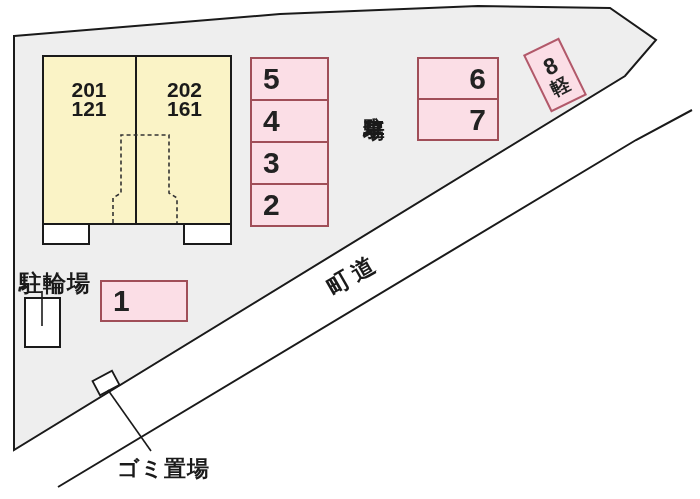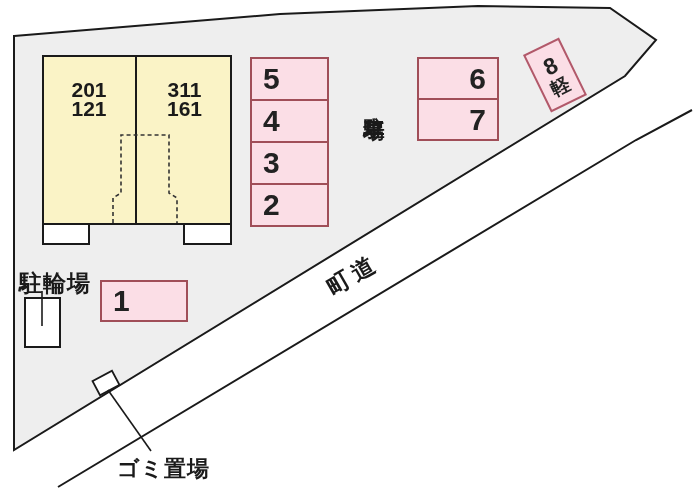--- a/index.html
+++ b/index.html
@@ -68,21 +68,21 @@
   </svg>
 
   <div class="abs building"></div>
   <div class="abs bdivider"></div>
 
   <div class="abs room-label r1">
     <div>201</div>
     <div>121</div>
   </div>
   <div class="abs room-label r2">
-    <div>311</div>
+    <div>202</div>
     <div>161</div>
   </div>
 
   <div class="abs porch pl"></div>
   <div class="abs porch pr"></div>
 
   <div class="abs spot num-left c5">
     <span>5</span>
   </div>
   <div class="abs spot num-left c4">

